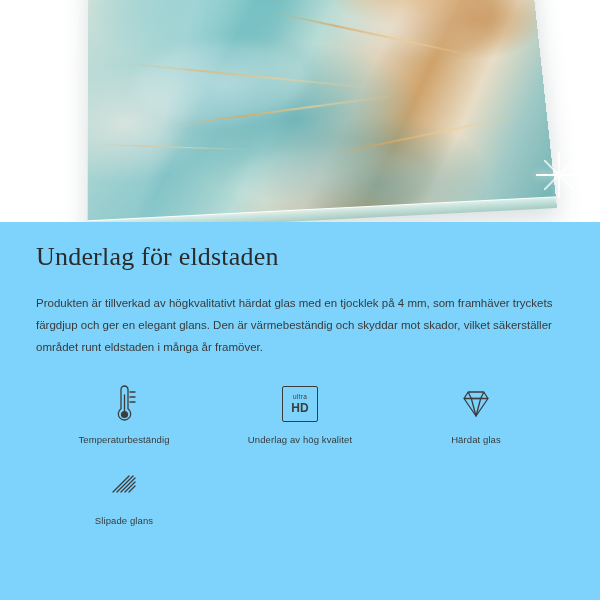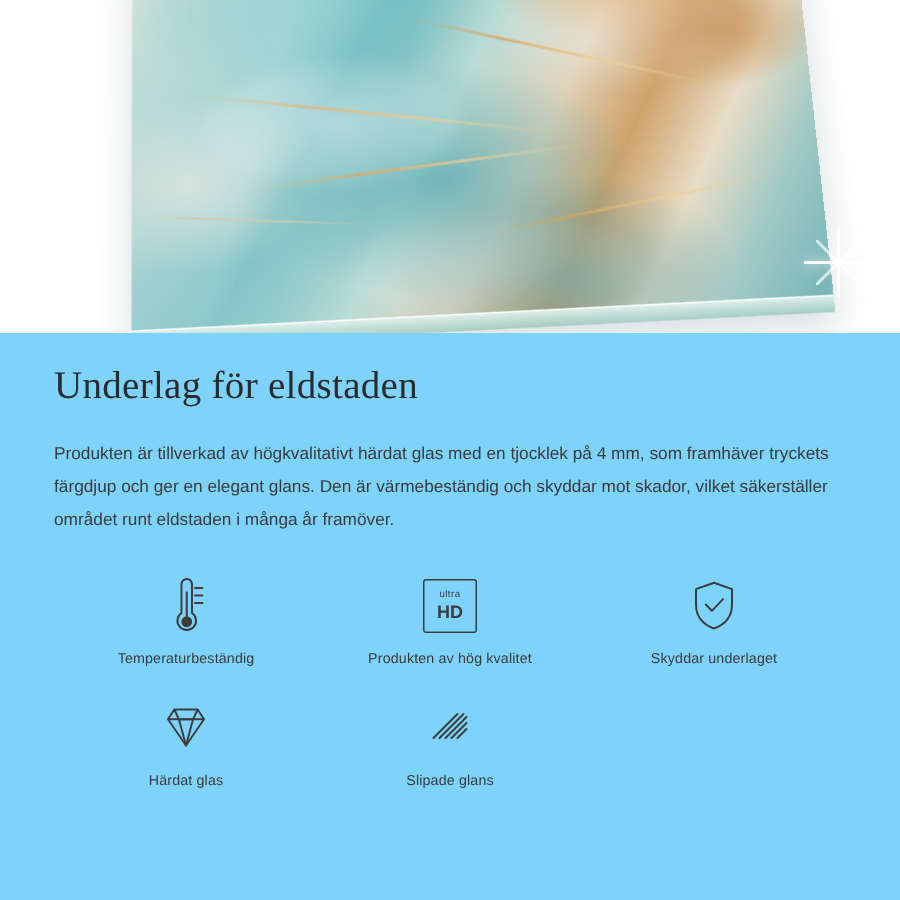--- a/index.html
+++ b/index.html
@@ -254,34 +254,23 @@
         <div class="feature-label">Temperaturbeständig</div>
       </div>
 
       <div class="feature">
         <div class="feature-icon">
           <div class="ultrahd-box">
             <span class="u1">ultra</span>
             <span class="u2">HD</span>
           </div>
         </div>
-        <div class="feature-label">Produkten av hög kvalitet</div>
-      </div>
-
-      <div class="feature">
-        <div class="feature-icon">
-          <svg width="40" height="42" viewBox="0 0 40 42">
-            <g fill="none" stroke="#3c3c3c" stroke-width="1.3" stroke-linejoin="round" stroke-linecap="round">
-              <path d="M20 5.5l12 4.3v10.3c0 8-5.2 13.3-12 15.9-6.8-2.6-12-7.9-12-15.9V9.8L20 5.5z"></path>
-              <polyline points="14.5,20 18.6,24.2 26,16.4"></polyline>
-            </g>
-          </svg>
-        </div>
-        <div class="feature-label">Skyddar underlaget</div>
-      </div>
+        <div class="feature-label">Underlag av hög kvalitet</div>
+      </div>
+
 
       <div class="feature">
         <div class="feature-icon">
           <svg width="42" height="38" viewBox="0 0 42 38">
             <g fill="none" stroke="#3c3c3c" stroke-width="1.3" stroke-linejoin="round">
               <path d="M9 13.5h24L21 31 9 13.5z"></path>
               <path d="M9 13.5l4.2-6.5h15.6l4.2 6.5"></path>
               <path d="M13.2 7l3.1 6.5L21 31l4.7-17.5L28.8 7"></path>
               <path d="M16.3 13.5h9.4"></path>
             </g>

